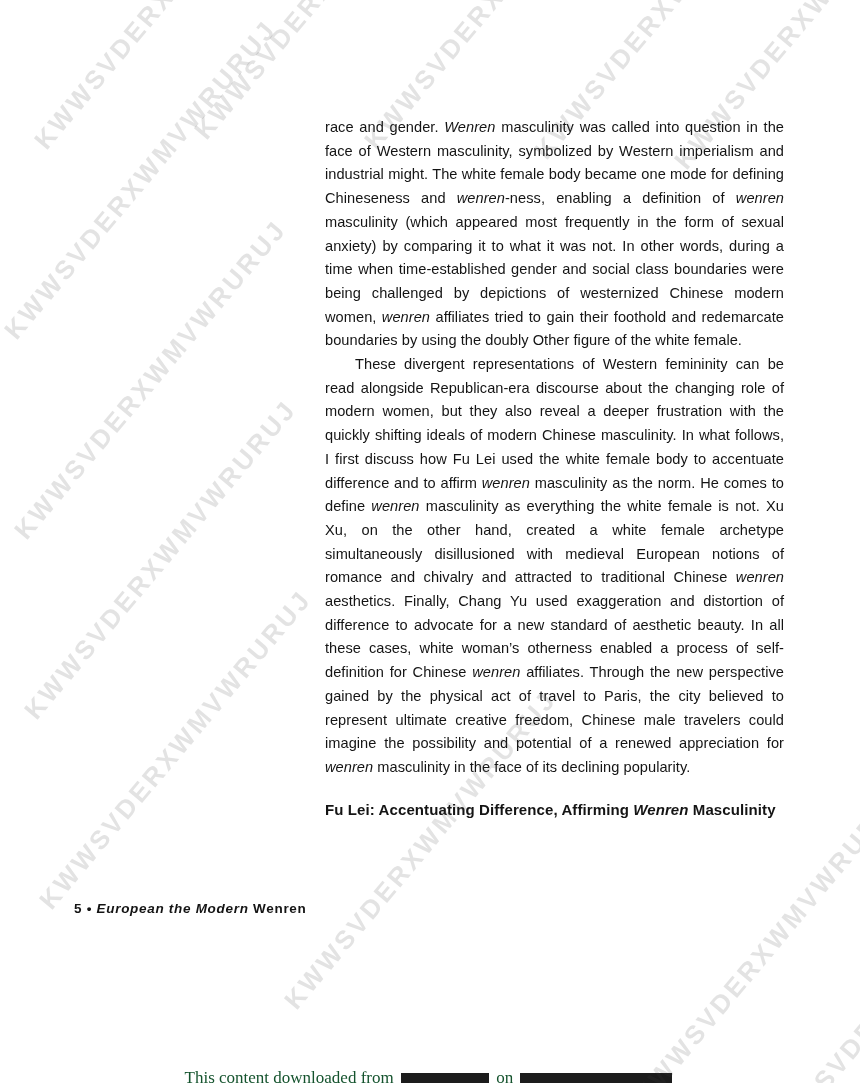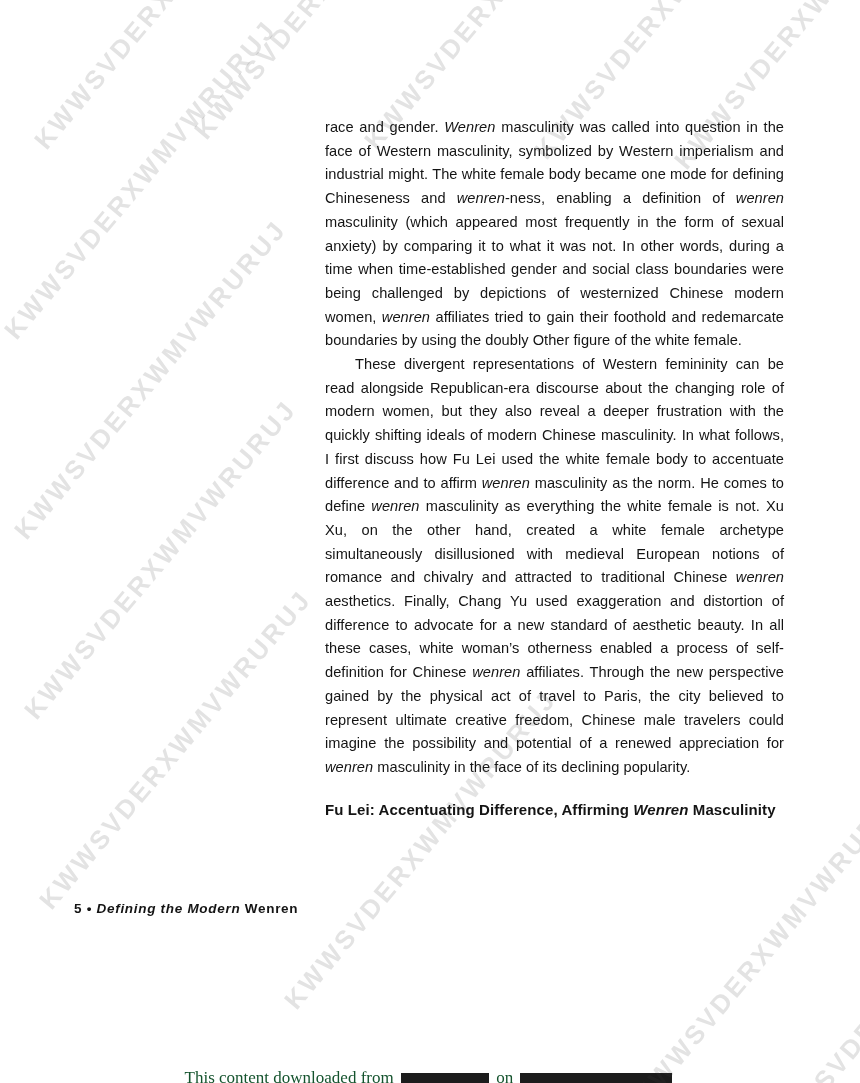--- a/index.html
+++ b/index.html
@@ -90,21 +90,21 @@
   <span class="wm" style="left:640px; top:1085px;">KWWSVDERXWMVWRURUJ</span>
   <span class="wm" style="left:770px; top:1130px;">KWWSVDERXWMVWRURUJ</span>
 </div>
 
 <div class="text-block">
   <p class="para"><span>race and gender. </span><span class="it">Wenren</span><span> masculinity was called into question in the face of Western masculinity, symbolized by Western imperialism and industrial might. The white female body became one mode for defining Chineseness and </span><span class="it">wenren</span><span>-ness, enabling a definition of </span><span class="it">wenren</span><span> masculinity (which appeared most frequently in the form of sexual anxiety) by comparing it to what it was not. In other words, during a time when time-established gender and social class boundaries were being challenged by depictions of westernized Chinese modern women, </span><span class="it">wenren</span><span> affiliates tried to gain their foothold and redemarcate boundaries by using the doubly Other figure of the white female.</span></p>
   <p class="para indent"><span>These divergent representations of Western femininity can be read alongside Republican-era discourse about the changing role of modern women, but they also reveal a deeper frustration with the quickly shifting ideals of modern Chinese masculinity. In what follows, I first discuss how Fu Lei used the white female body to accentuate difference and to affirm </span><span class="it">wenren</span><span> masculinity as the norm. He comes to define </span><span class="it">wenren</span><span> masculinity as everything the white female is not. Xu Xu, on the other hand, created a white female archetype simultaneously disillusioned with medieval European notions of romance and chivalry and attracted to traditional Chinese </span><span class="it">wenren</span><span> aesthetics. Finally, Chang Yu used exaggeration and distortion of difference to advocate for a new standard of aesthetic beauty. In all these cases, white woman’s otherness enabled a process of self-definition for Chinese </span><span class="it">wenren</span><span> affiliates. Through the new perspective gained by the physical act of travel to Paris, the city believed to represent ultimate creative freedom, Chinese male travelers could imagine the possibility and potential of a renewed appreciation for </span><span class="it">wenren</span><span> masculinity in the face of its declining popularity.</span></p>
   <h2 class="section-heading"><span>Fu Lei: Accentuating Difference, Affirming </span><span class="it">Wenren</span><span> Masculinity</span></h2>
 </div>
 
-<div class="running-footer"><span>5 • </span><span class="it">Defining the Modern </span><span>Wenren</span></div>
+<div class="running-footer"><span>5 • </span><span class="it">European the Modern </span><span>Wenren</span></div>
 
 <div class="jstor-footer">
   <div>
     <span>This content downloaded from</span>
     <span class="redaction ip"></span>
     <span>on</span>
     <span class="redaction date"></span>
   </div>
 </div>
 

